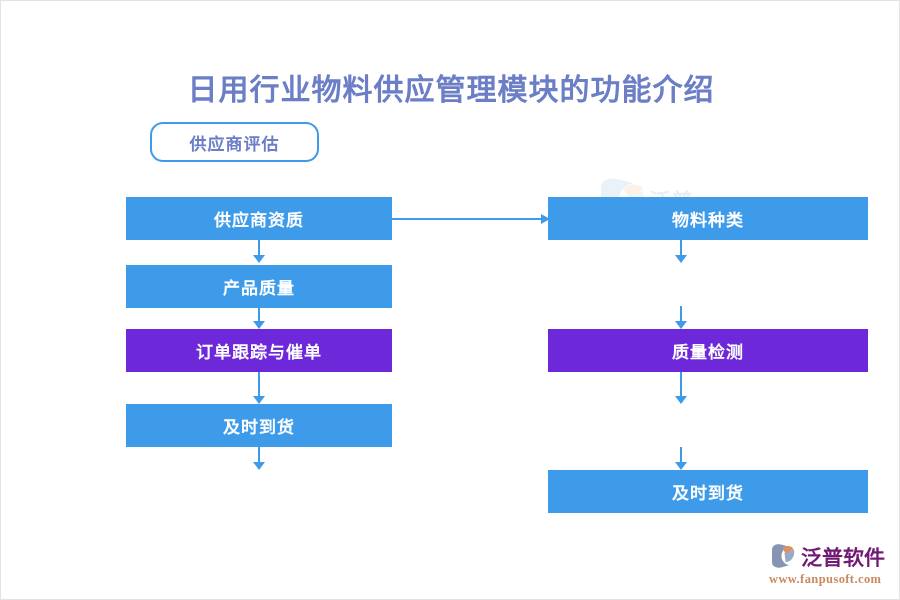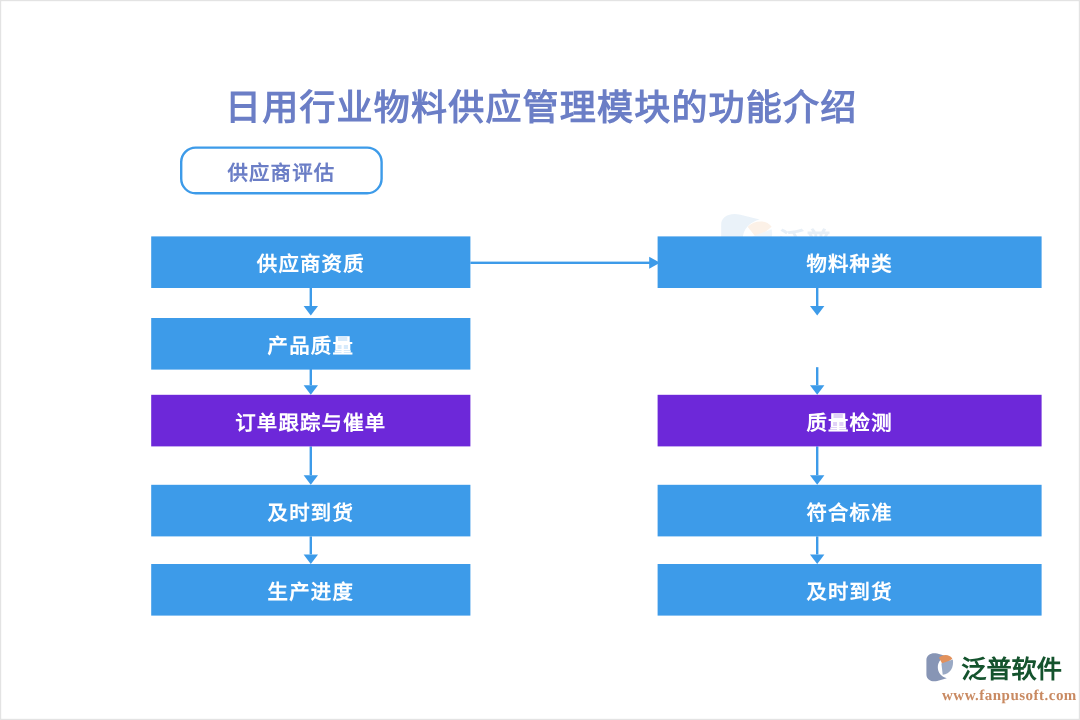--- a/index.html
+++ b/index.html
@@ -160,33 +160,32 @@
   .logo-row {
     display: flex;
     align-items: center;
     gap: 4px;
   }
   .logo-mark { width: 28px; height: 28px; flex: 0 0 28px; }
   .logo-name {
     font-family: "Liberation Serif", "DejaVu Serif", serif;
     font-size: 21px;
     font-weight: 700;
-    color: #14532d;
+    color: #701a75;
     letter-spacing: 0px;
     white-space: nowrap;
   }
   .logo-url {
     margin-top: 1px;
     font-family: "Liberation Serif", "DejaVu Serif", serif;
     font-size: 12.5px;
     font-weight: 700;
     color: #c98a62;
     letter-spacing: 0.4px;
     white-space: nowrap;
-    margin-left: 16px;
   }
 </style>
 </head>
 <body>
 
 <div id="page">
 
   <div class="watermark">
     <svg viewBox="0 0 132 74" width="132" height="74" xmlns="http://www.w3.org/2000/svg">
       <g opacity="0.55">
@@ -211,23 +210,20 @@
   </div>
   <div class="flow-box col-left row-1 fill-blue">
     <span>产品质量</span>
   </div>
   <div class="flow-box col-left row-2 fill-green">
     <span>订单跟踪与催单</span>
   </div>
   <div class="flow-box col-left row-3 fill-blue">
     <span>及时到货</span>
   </div>
-  <div class="flow-box col-left row-4 fill-blue">
-    <span>生产进度</span>
-  </div>
 
   <div class="v-arrow" style="left:251px; top:239px; height:23px;">
     <div class="shaft" style="height:15px;"></div>
       <div class="head" style="top:15px;"></div>
   </div>
   <div class="v-arrow" style="left:251px; top:305px; height:23px;">
     <div class="shaft" style="height:15px;"></div>
       <div class="head" style="top:15px;"></div>
   </div>
   <div class="v-arrow" style="left:251px; top:371px; height:32px;">
@@ -237,23 +233,20 @@
   <div class="v-arrow" style="left:251px; top:446px; height:23px;">
     <div class="shaft" style="height:15px;"></div>
       <div class="head" style="top:15px;"></div>
   </div>
 
   <div class="flow-box col-right row-0 fill-blue">
     <span>物料种类</span>
   </div>
   <div class="flow-box col-right row-2 fill-green">
     <span>质量检测</span>
-  </div>
-  <div class="flow-box col-right row-3 fill-blue">
-    <span>符合标准</span>
   </div>
   <div class="flow-box col-right row-4 fill-blue">
     <span>及时到货</span>
   </div>
 
   <div class="v-arrow" style="left:673px; top:239px; height:23px;">
     <div class="shaft" style="height:15px;"></div>
       <div class="head" style="top:15px;"></div>
   </div>
   <div class="v-arrow" style="left:673px; top:305px; height:23px;">

